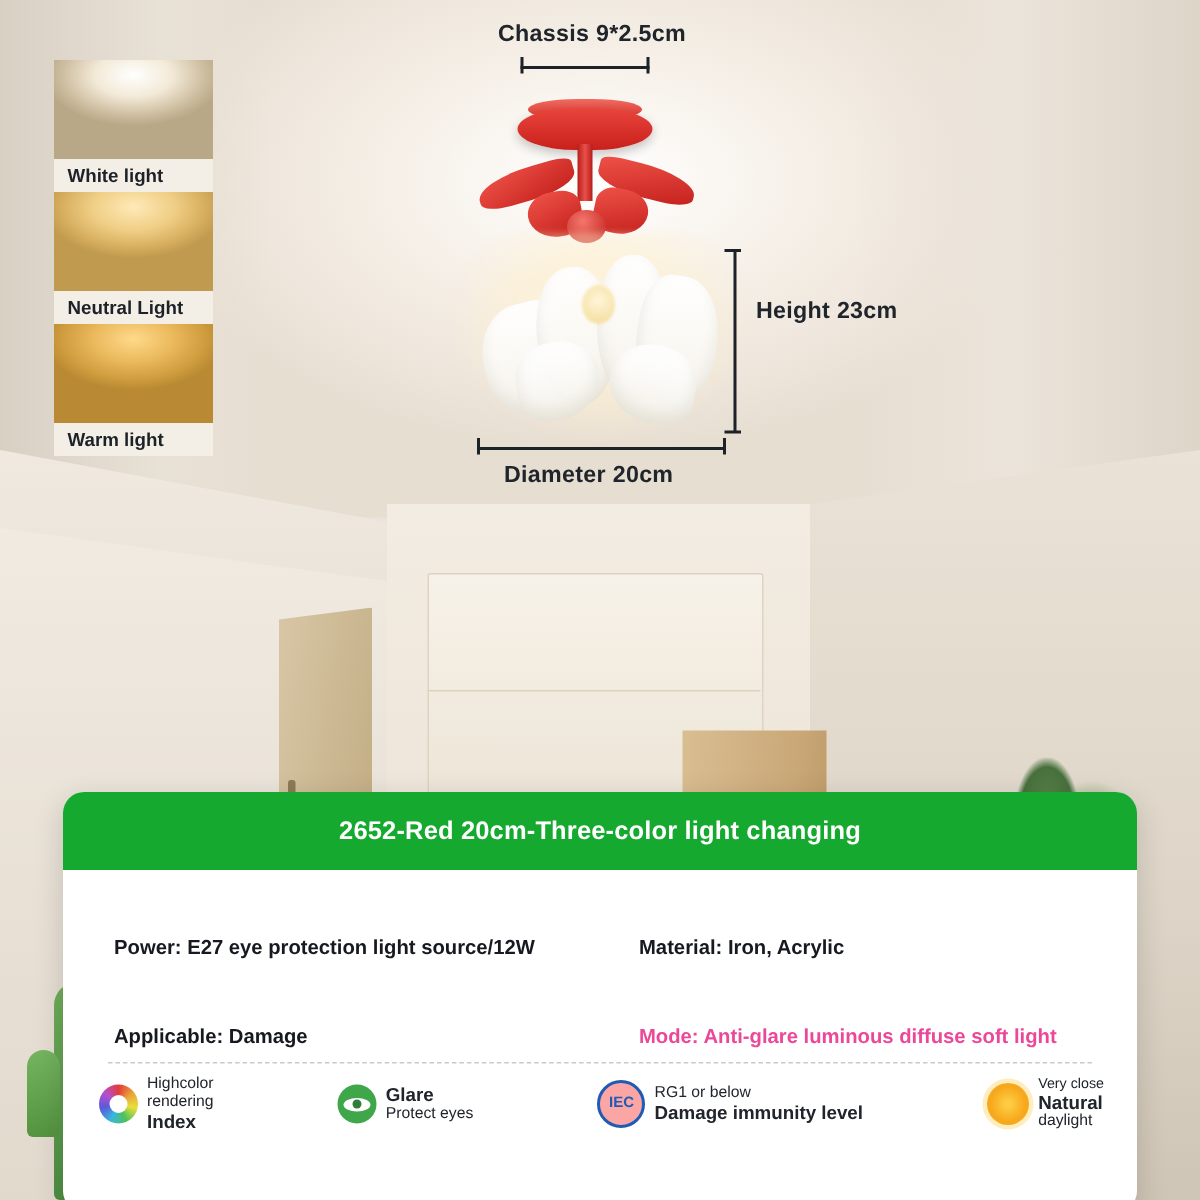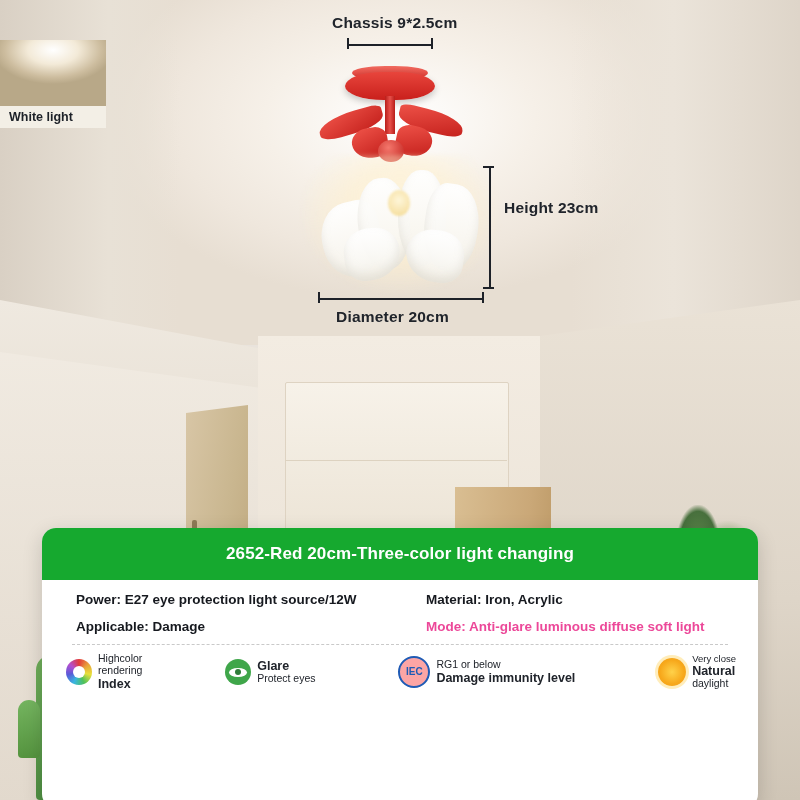--- a/index.html
+++ b/index.html
@@ -166,21 +166,21 @@
   .dim-chassis{left:332px;top:14px;}
   .dim-height{left:504px;top:199px;}
   .dim-diameter{left:336px;top:308px;}
   .rule{position:absolute;background:#1d2128;}
   .rule-h{height:1.6px;}
   .rule-v{width:1.6px;}
   .tick{position:absolute;background:#1d2128;width:1.6px;height:11px;}
   .tick-h{position:absolute;background:#1d2128;height:1.6px;width:11px;}
 
   
-  .cct{position:absolute;left:0;top:40px;width:106px;height:282px;}
+  .cct{position:absolute;left:0;top:40px;width:106px;height:282px;padding-left:36px;}
   .cct-cell{position:relative;width:106px;height:88px;overflow:hidden;}
   .cct-cell .beam{
     position:absolute;left:0;top:0;width:106px;height:68px;
   }
   .c1 .beam{background:radial-gradient(ellipse 60px 34px at 53px 10px,#ffffff 0%,#f3ead8 42%,#cdbd9f 80%,#b8a888 100%);}
   .c2 .beam{background:radial-gradient(ellipse 60px 34px at 53px 10px,#ffe9b8 0%,#f0cf86 45%,#d7ae5f 80%,#c09a4f 100%);}
   .c3 .beam{background:radial-gradient(ellipse 60px 34px at 53px 10px,#ffd98a 0%,#eab95c 45%,#cf9c3e 80%,#b98a33 100%);}
   .cct-cap{
     position:absolute;left:0;bottom:0;width:106px;height:22px;
     background:#f3efe6;color:#1d2128;font-weight:bold;font-size:12.5px;
@@ -195,21 +195,21 @@
   }
   .card-header{
     height:52px;background:#16a92f;color:#fff;display:flex;
     align-items:center;justify-content:center;
     font-size:17px;font-weight:bold;letter-spacing:.1px;
   }
   .specs{
     padding:12px 34px 4px 34px;display:grid;grid-template-columns:340px 1fr;
     row-gap:12px;column-gap:10px;
   }
-  .spec{font-size:13.5px;color:#16191f;font-weight:bold;white-space:nowrap;}
+  .spec{font-size:13.5px;color:#16191f;font-weight:bold;white-space:nowrap;margin-top:32px;}
   .spec.mode{color:#ec4899;}
   .dashed{
     margin:6px 30px 0 30px;border-top:1px dashed #c9c9c9;
   }
   .badges{
     display:flex;align-items:center;justify-content:space-between;
     padding:8px 22px 0 24px;
   }
   .badge{display:flex;align-items:center;gap:6px;}
   .badge .txt{font-size:10.5px;color:#20242b;line-height:1.12;}
@@ -317,20 +317,28 @@
     <div class="rule rule-h" style="left:318px;top:298px;width:166px;"></div>
     <div class="tick" style="left:318px;top:292px;"></div>
     <div class="tick" style="left:482px;top:292px;"></div>
   </div>
 
   <div class="cct">
     <div class="cct-cell c1">
       <div class="beam"></div>
       <div class="cct-cap">White light</div>
     </div>
+    <div class="cct-cell c2">
+      <div class="beam"></div>
+      <div class="cct-cap">Neutral Light</div>
+    </div>
+    <div class="cct-cell c3">
+      <div class="beam"></div>
+      <div class="cct-cap">Warm light</div>
+    </div>
   </div>
 
   <div class="card">
     <div class="card-header">2652-Red 20cm-Three-color light changing</div>
 
     <div class="specs">
       <div class="spec">Power: E27 eye protection light source/12W</div>
       <div class="spec">Material: Iron, Acrylic</div>
       <div class="spec">Applicable: Damage</div>
       <div class="spec mode">Mode: Anti-glare luminous diffuse soft light</div>

